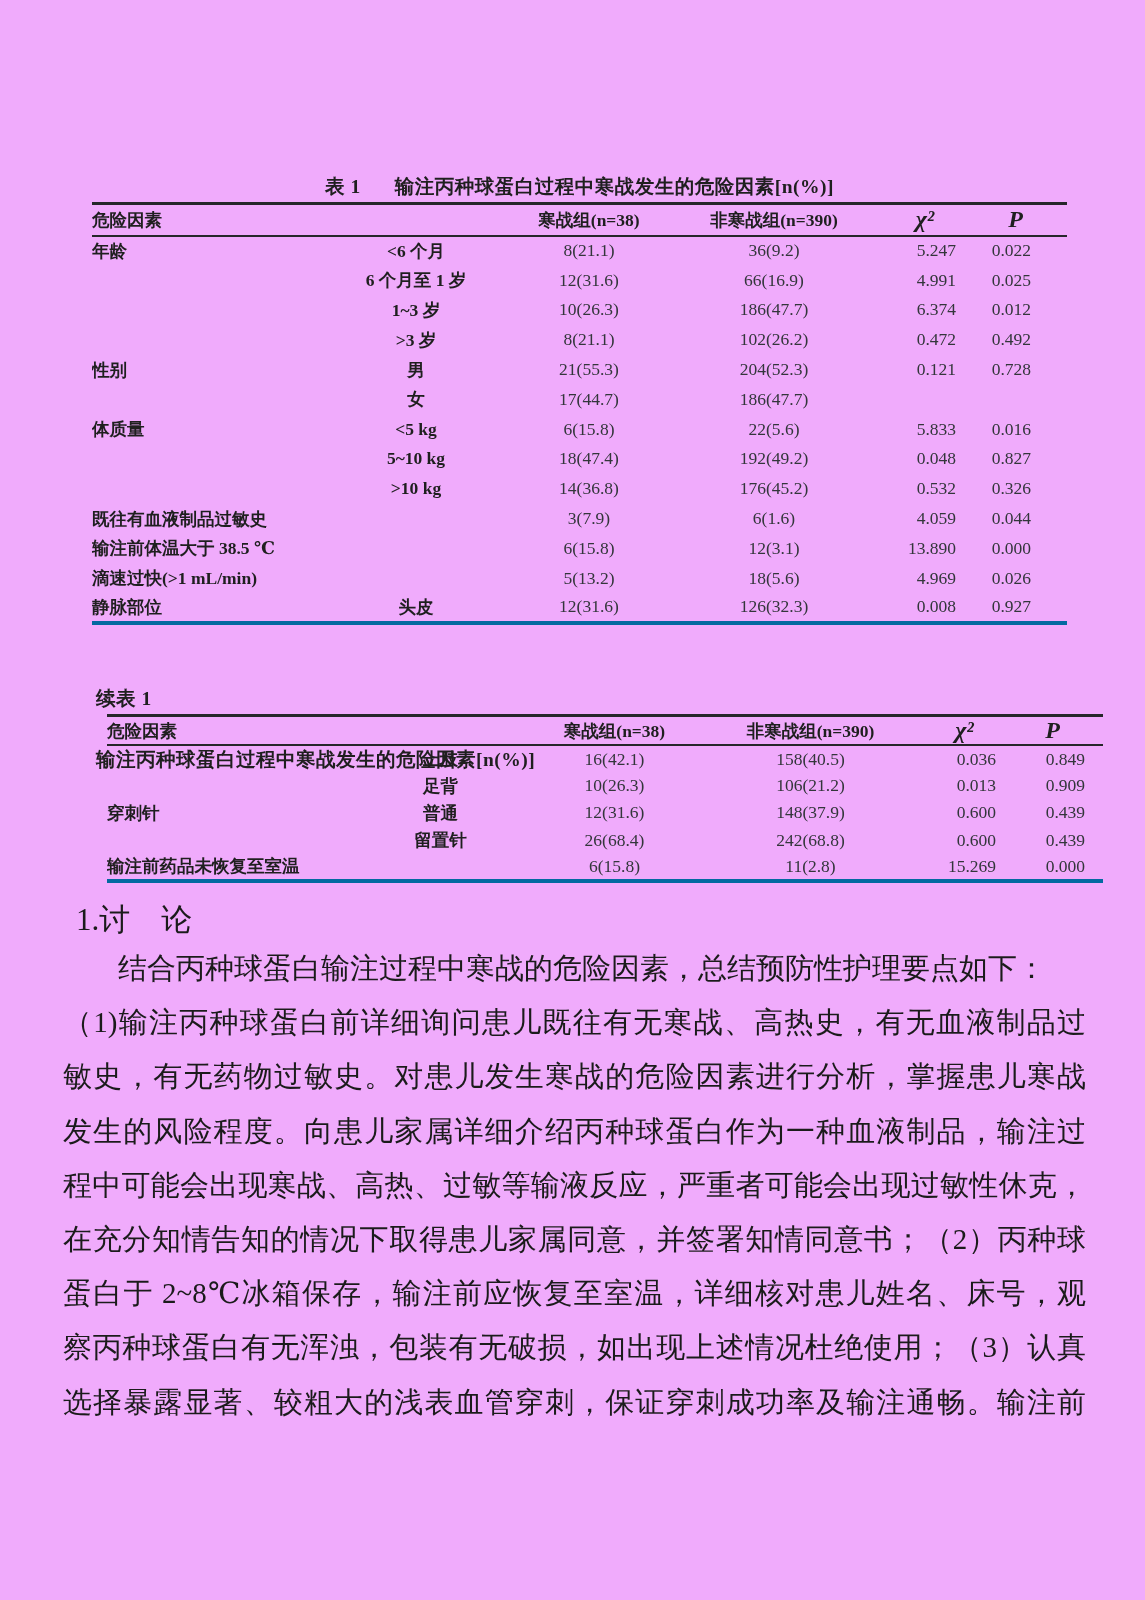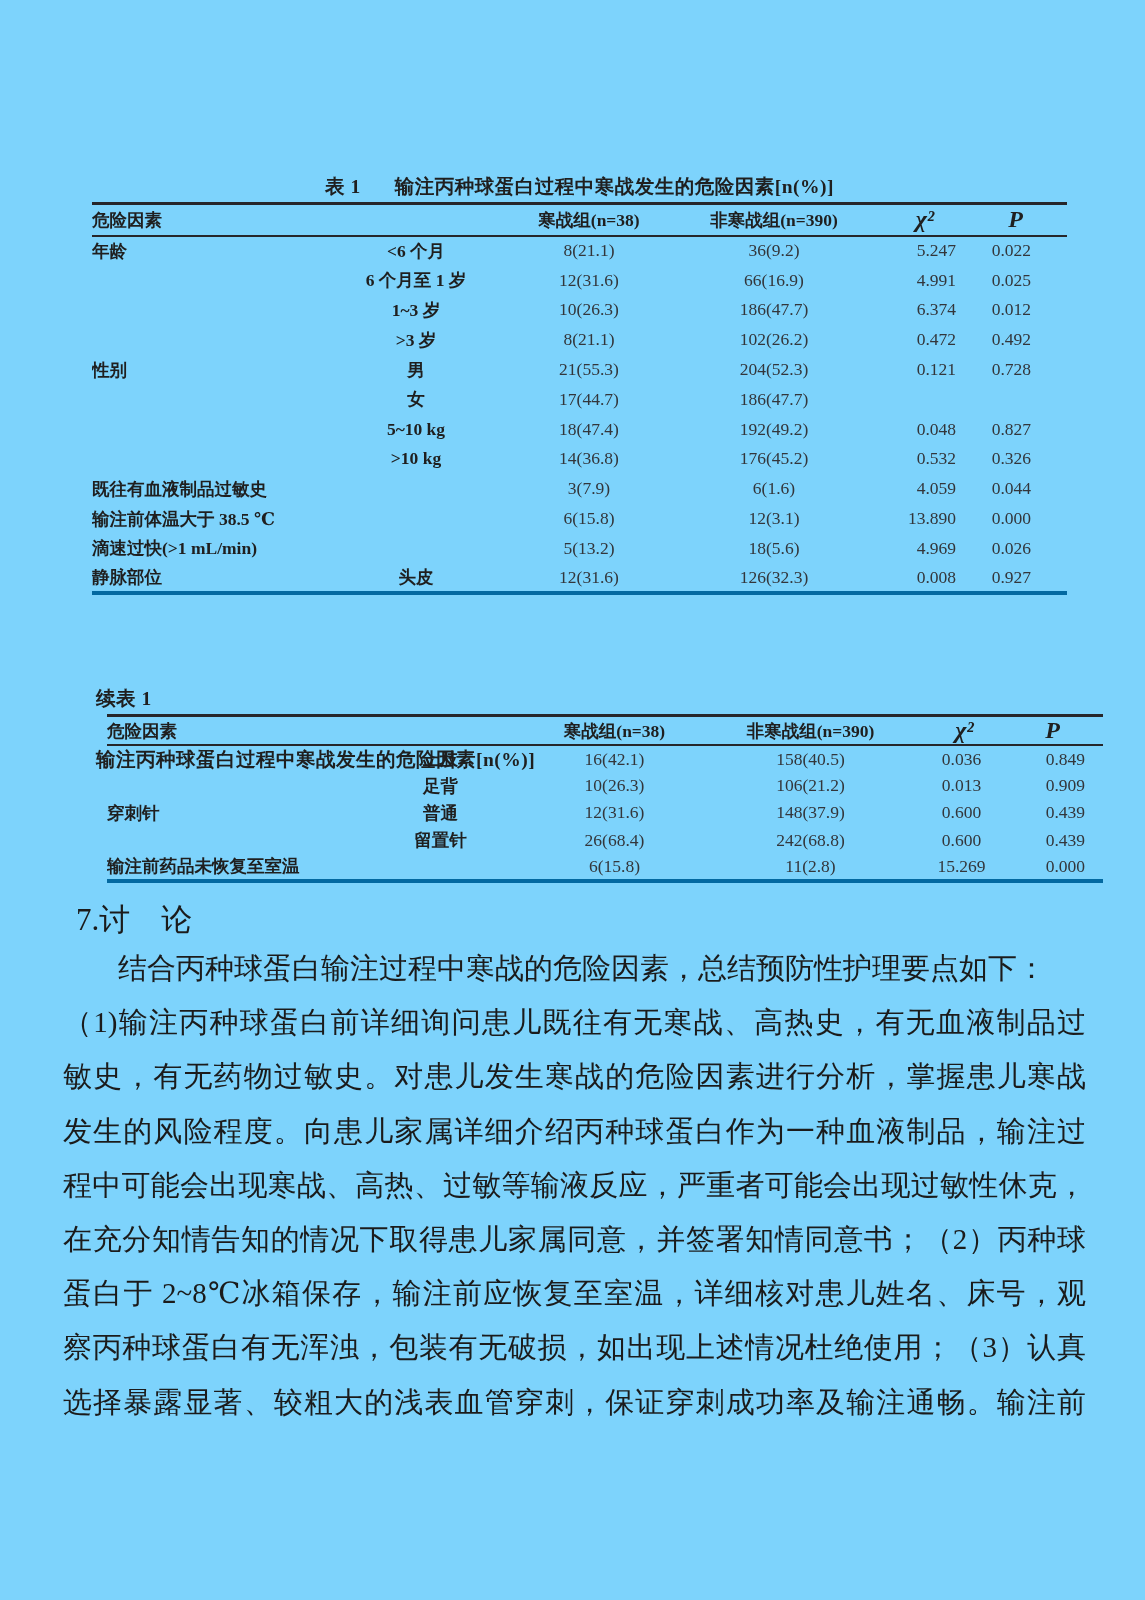--- a/index.html
+++ b/index.html
@@ -1,20 +1,20 @@
 <!DOCTYPE html>
 <html><head>
 <meta charset="utf-8">
 <style>
   html, body { margin: 0; padding: 0; background: #ffffff; }
   .page {
     position: relative;
     width: 1145px;
     height: 1600px;
-    background: #7dd3fc;
+    background: #f0abfc;
     font-family: "Liberation Serif", "DejaVu Serif", serif;
     color: #1b1b1b;
     overflow: hidden;
   }
 
   
   .tbl-caption {
     position: absolute;
     display: flex;
     justify-content: center;
@@ -46,21 +46,21 @@
 
   .h-factor { text-align: left;  font-weight: bold; color: #1f1f1f; }
   .h-grp    { text-align: center; font-weight: bold; color: #1f1f1f; }
   .h-stat   { text-align: center; font-weight: bold; font-style: italic; color: #1f1f1f; font-size: 24px; }
 
   td.f   { text-align: left;   font-weight: bold; color: #1f1f1f; }
   td.s   { text-align: center; font-weight: bold; color: #1f1f1f; }
   td.v   { text-align: center; }
   td.chi { text-align: right; }
   #t1 td.chi { padding-right: 8px; }
-  #t2 td.chi { padding-right: 6px; text-align: center; }
+  #t2 td.chi { padding-right: 6px; }
   #t1 td.p   { text-align: right; padding-right: 36px; }
   #t2 td.p   { text-align: right; padding-right: 18px; }
 
   
   .disc-heading {
     position: absolute;
     left: 76px;
     top: 899px;
     font-size: 31px;
     color: #1b1b1b;
@@ -154,20 +154,28 @@
         </tr>
     <tr class="row">
           <td class="f"></td>
           <td class="s">女</td>
           <td class="v">17(44.7)</td>
           <td class="v">186(47.7)</td>
           <td class="chi"></td>
           <td class="p"></td>
         </tr>
     <tr class="row">
+          <td class="f">体质量</td>
+          <td class="s">&lt;5 kg</td>
+          <td class="v">6(15.8)</td>
+          <td class="v">22(5.6)</td>
+          <td class="chi">5.833</td>
+          <td class="p">0.016</td>
+        </tr>
+    <tr class="row">
           <td class="f"></td>
           <td class="s">5~10 kg</td>
           <td class="v">18(47.4)</td>
           <td class="v">192(49.2)</td>
           <td class="chi">0.048</td>
           <td class="p">0.827</td>
         </tr>
     <tr class="row">
           <td class="f"></td>
           <td class="s">&gt;10 kg</td>
@@ -269,21 +277,21 @@
           <td class="f">输注前药品未恢复至室温</td>
           <td class="s"></td>
           <td class="v">6(15.8)</td>
           <td class="v">11(2.8)</td>
           <td class="chi">15.269</td>
           <td class="p">0.000</td>
         </tr>
   </tbody>
     </table>
 
-  <div class="disc-heading">7.讨　论</div>
+  <div class="disc-heading">1.讨　论</div>
 
   <div class="disc-para">
     <div class="disc-line first">结合丙种球蛋白输注过程中寒战的危险因素，总结预防性护理要点如下：</div>
     <div class="disc-line">（1)输注丙种球蛋白前详细询问患儿既往有无寒战、高热史，有无血液制品过</div>
     <div class="disc-line">敏史，有无药物过敏史。对患儿发生寒战的危险因素进行分析，掌握患儿寒战</div>
     <div class="disc-line">发生的风险程度。向患儿家属详细介绍丙种球蛋白作为一种血液制品，输注过</div>
     <div class="disc-line">程中可能会出现寒战、高热、过敏等输液反应，严重者可能会出现过敏性休克，</div>
     <div class="disc-line">在充分知情告知的情况下取得患儿家属同意，并签署知情同意书；（2）丙种球</div>
     <div class="disc-line">蛋白于 2~8℃冰箱保存，输注前应恢复至室温，详细核对患儿姓名、床号，观</div>
     <div class="disc-line">察丙种球蛋白有无浑浊，包装有无破损，如出现上述情况杜绝使用；（3）认真</div>

